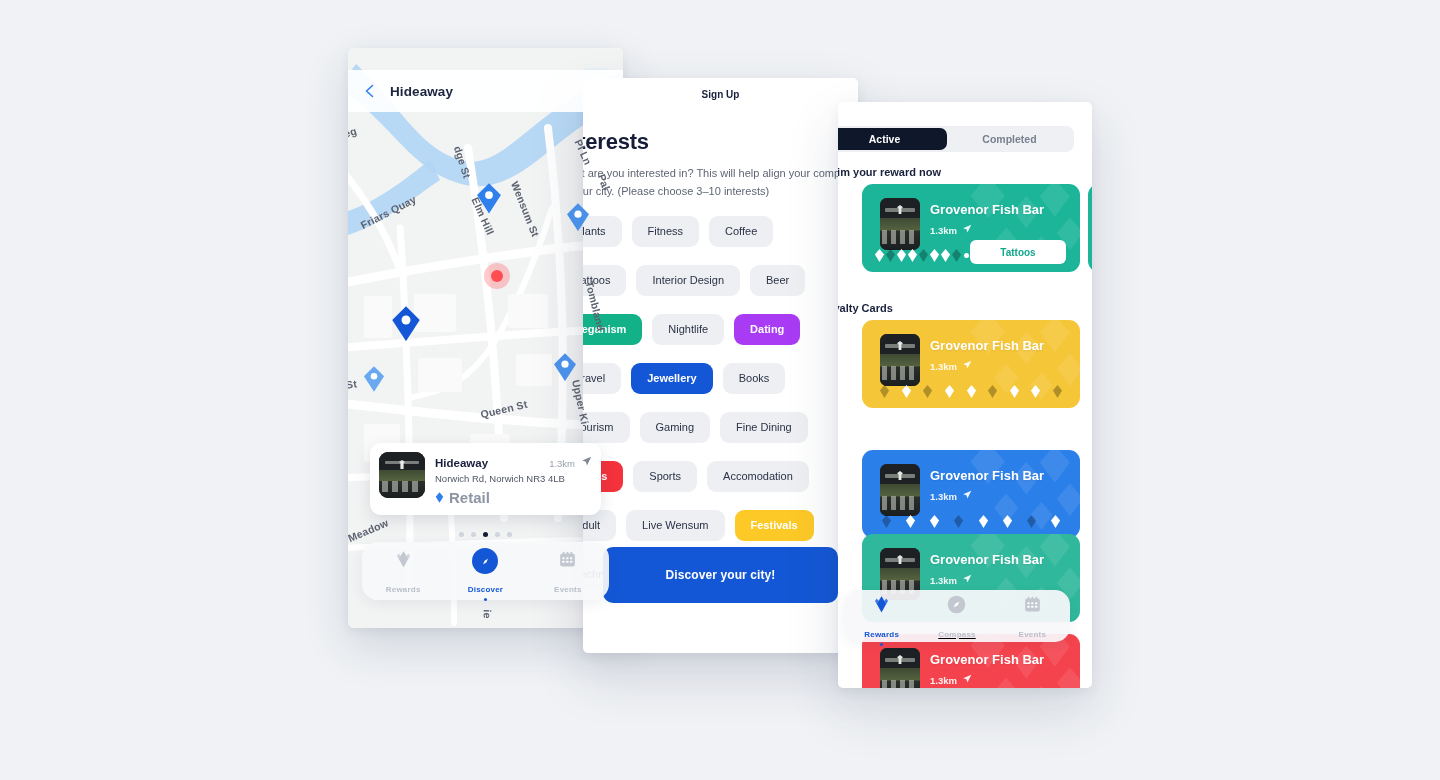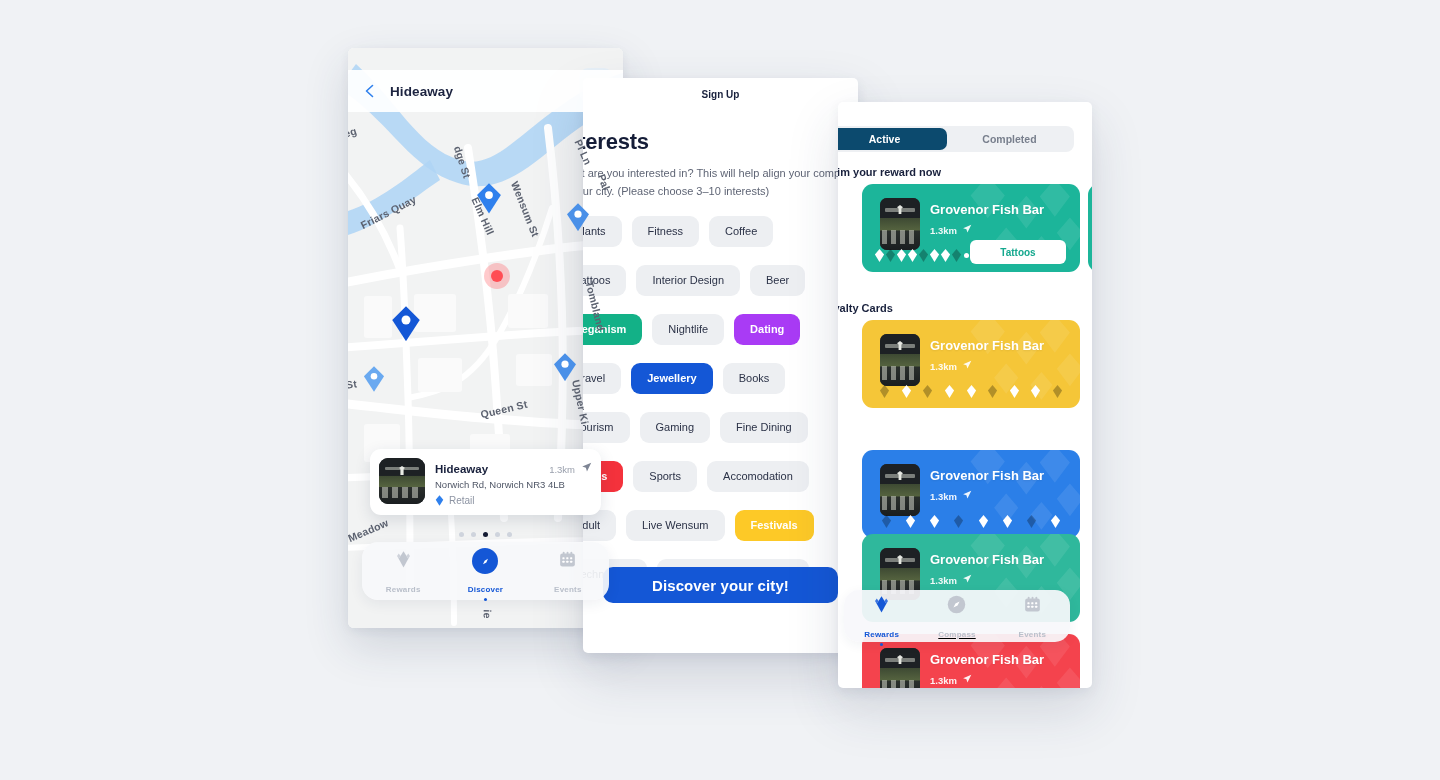--- a/index.html
+++ b/index.html
@@ -71,21 +71,21 @@
     width: 46px; height: 46px; border-radius: 9px; flex: 0 0 auto;
     overflow: hidden; position: relative; background: #23282b;
   }
   .venue-info { flex: 1 1 auto; min-width: 0; padding-top: 1px; }
   .venue-row1 { display: flex; align-items: baseline; gap: 6px; }
   .venue-name { font-size: 11.5px; font-weight: 700; color: #18203c; flex: 1 1 auto; }
   .venue-dist { font-size: 9.5px; color: #9aa0ad; font-weight: 500; }
   .send-ico { width: 11px; height: 11px; flex: 0 0 auto; }
   .venue-addr { font-size: 9.5px; color: #4f5666; margin-top: 4px; }
   .venue-cat { display: flex; align-items: center; gap: 5px; margin-top: 5px; }
-  .venue-cat-txt { font-size: 10px; color: #8d94a3; }
+  .venue-cat-txt { font-size: 15px; color: #8d94a3; font-weight: bold; }
 
   .dots { position: absolute; left: 0; right: 0; bottom: 91px; display: flex;
           justify-content: center; gap: 7px; z-index: 7; }
   .dots i { width: 5px; height: 5px; border-radius: 50%; background: #cfd4dd; display: block; }
   .dots i.on { background: #141b33; }
 
   
   .bottom-nav {
     position: absolute; left: 14px; right: 14px; bottom: 28px; height: 58px;
     background: rgba(247,248,251,.92); border-radius: 16px; z-index: 7;
@@ -121,40 +121,40 @@
   .tag {
     height: 31px; padding: 0 16px; border-radius: 9px;
     background: #edeff2; color: #2b3247;
     font-size: 11px; font-weight: 500;
     display: inline-flex; align-items: center; justify-content: center;
     white-space: nowrap;
   }
   .tag.sel { color: #fff; font-weight: 600; }
   .su-cta-wrap { position: absolute; left: 20px; right: 20px; bottom: 50px; }
   .su-cta {
-    width: 100%; height: 36px; border-radius: 10px; border: 0;
-    background: #1457d6; color: #fff; font-size: 15px; font-weight: 700;
+    width: 100%; height: 56px; border-radius: 10px; border: 0;
+    background: #1457d6; color: #fff; font-size: 12px; font-weight: 700;
     font-family: "Liberation Sans", sans-serif; letter-spacing: .1px;
   }
 
   
   #rewards-phone {
     left: 838px; top: 102px; width: 254px; height: 586px;
     border-radius: 5px;
     box-shadow: 0 22px 52px rgba(40,55,90,.15), 0 4px 12px rgba(40,55,90,.07);
     background: #fff;
   }
   .rw-seg {
     position: absolute; left: -18px; right: 18px; top: 24px; height: 26px;
     background: #eef0f3; border-radius: 8px; display: flex; padding: 2px;
   }
   .seg-btn { flex: 1 1 0; border-radius: 7px; display: flex;
              align-items: center; justify-content: center;
              font-size: 10.5px; font-weight: 600; color: #787f8d; }
-  .seg-btn.on { background: #0c4a6e; color: #fff; }
+  .seg-btn.on { background: #0f172a; color: #fff; }
   .rw-sec-title { position: absolute; left: -18px; font-size: 11px;
                   font-weight: 700; color: #18203c; }
   .rw-card {
     position: absolute; border-radius: 11px; overflow: hidden;
     color: #fff;
     margin-left: 8px;
   }
   .rw-card .decor { position: absolute; inset: 0; }
   .rw-thumb { position: absolute; left: 18px; top: 14px; width: 40px; height: 52px;
               border-radius: 7px; overflow: hidden; background: #24282b; }

